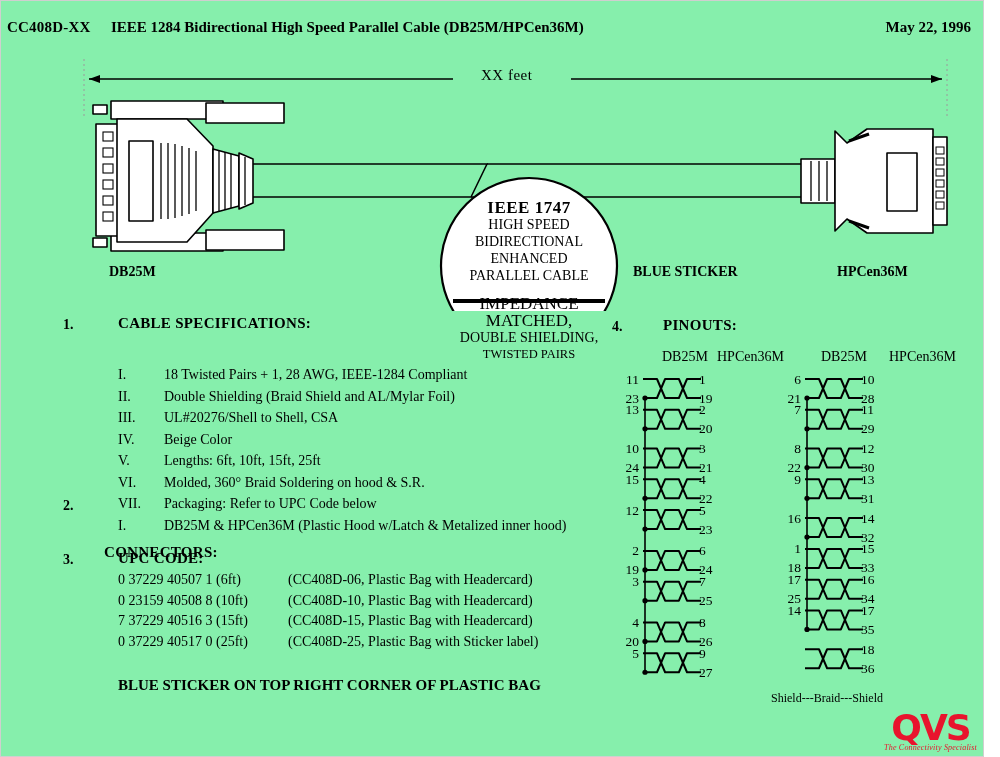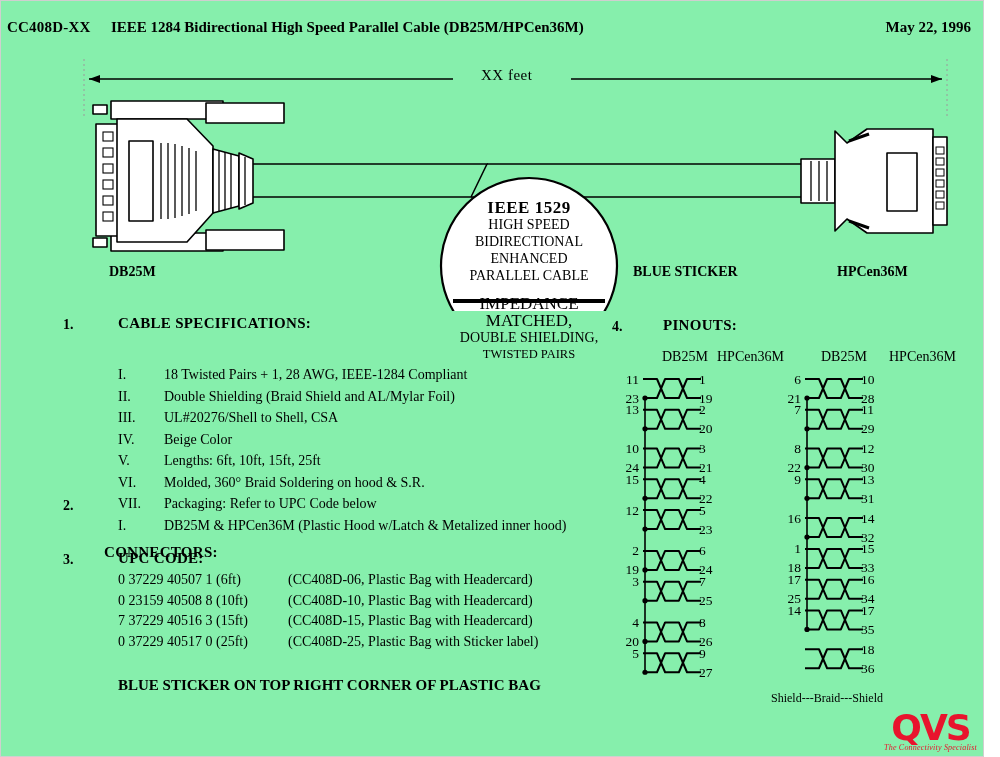--- a/index.html
+++ b/index.html
@@ -177,21 +177,21 @@
       <rect x="935" y="201" width="8" height="7"></rect>
     </g>
 
     <circle cx="528" cy="265" r="88" fill="#fff" stroke="#000" stroke-width="2.2"></circle>
     <line x1="452" y1="300" x2="604" y2="300" stroke="#000" stroke-width="4"></line>
   </svg>
 
   <div class="abs" id="dim-label">XX  feet</div>
 
   <div class="abs" style="left:440px;top:198px;width:176px;text-align:center;line-height:17px;">
-    <div style="font-weight:bold;font-size:17px;letter-spacing:.5px;">IEEE 1529</div>
+    <div style="font-weight:bold;font-size:17px;letter-spacing:.5px;">IEEE 1747</div>
     <div style="font-size:14px;">HIGH SPEED</div>
     <div style="font-size:14px;">BIDIRECTIONAL</div>
     <div style="font-size:14px;">ENHANCED</div>
     <div style="font-size:14px;">PARALLEL CABLE</div>
     <div style="height:11px;"></div>
     <div style="font-size:17px;">IMPEDANCE MATCHED,</div>
     <div style="font-size:14px;">DOUBLE SHIELDING,</div>
     <div style="font-size:12.5px;">TWISTED PAIRS</div>
   </div>
 

